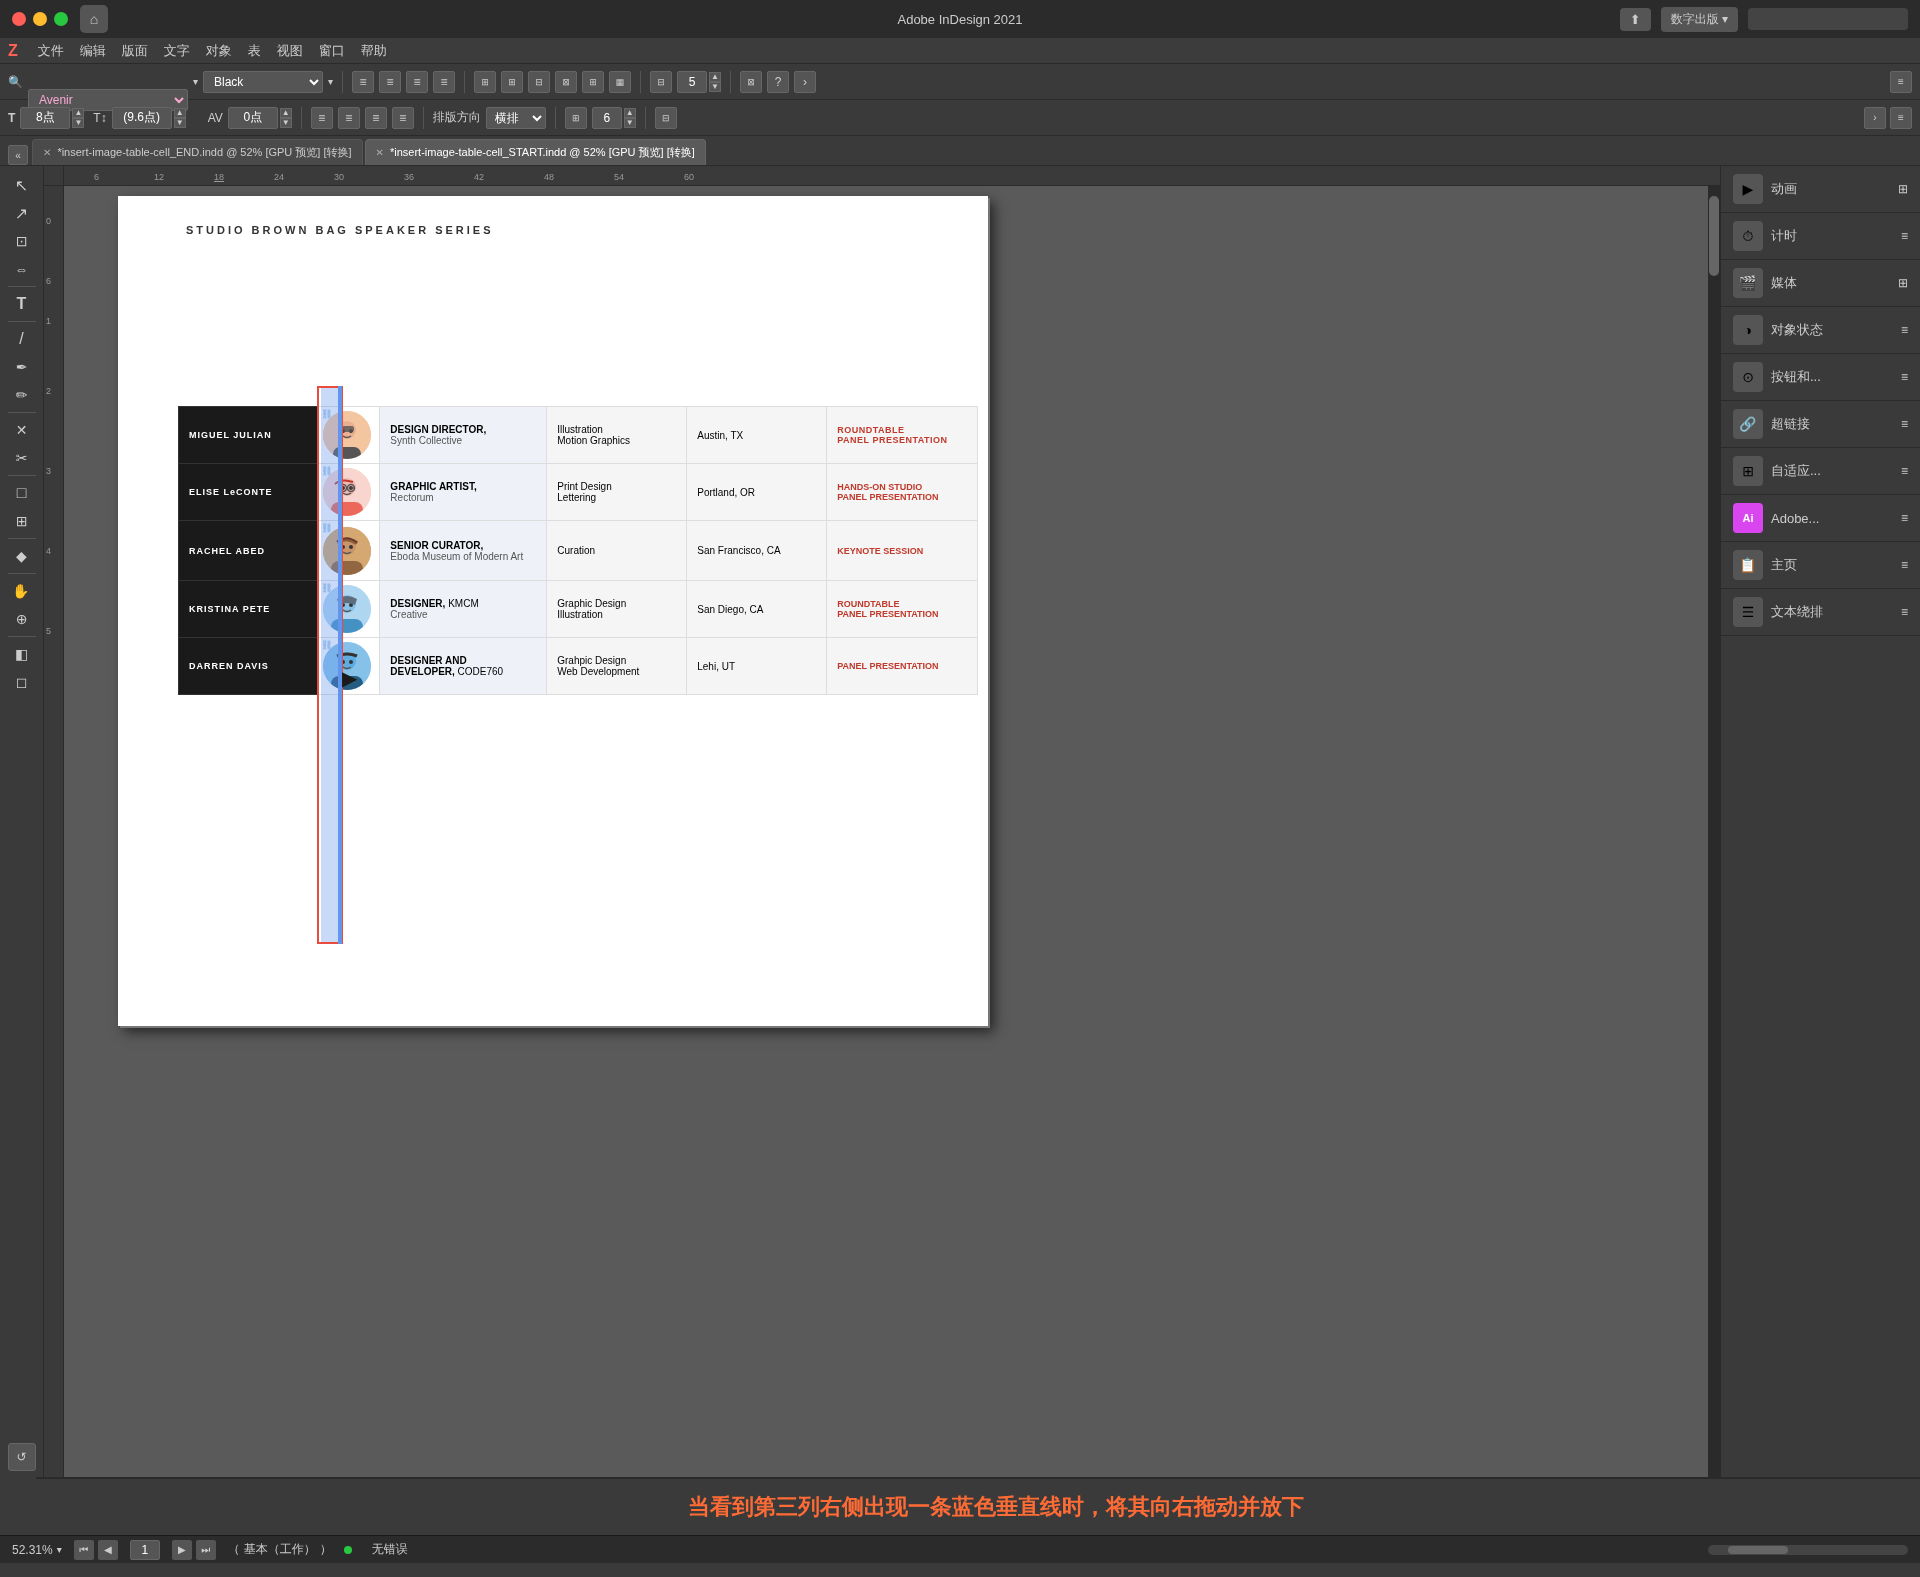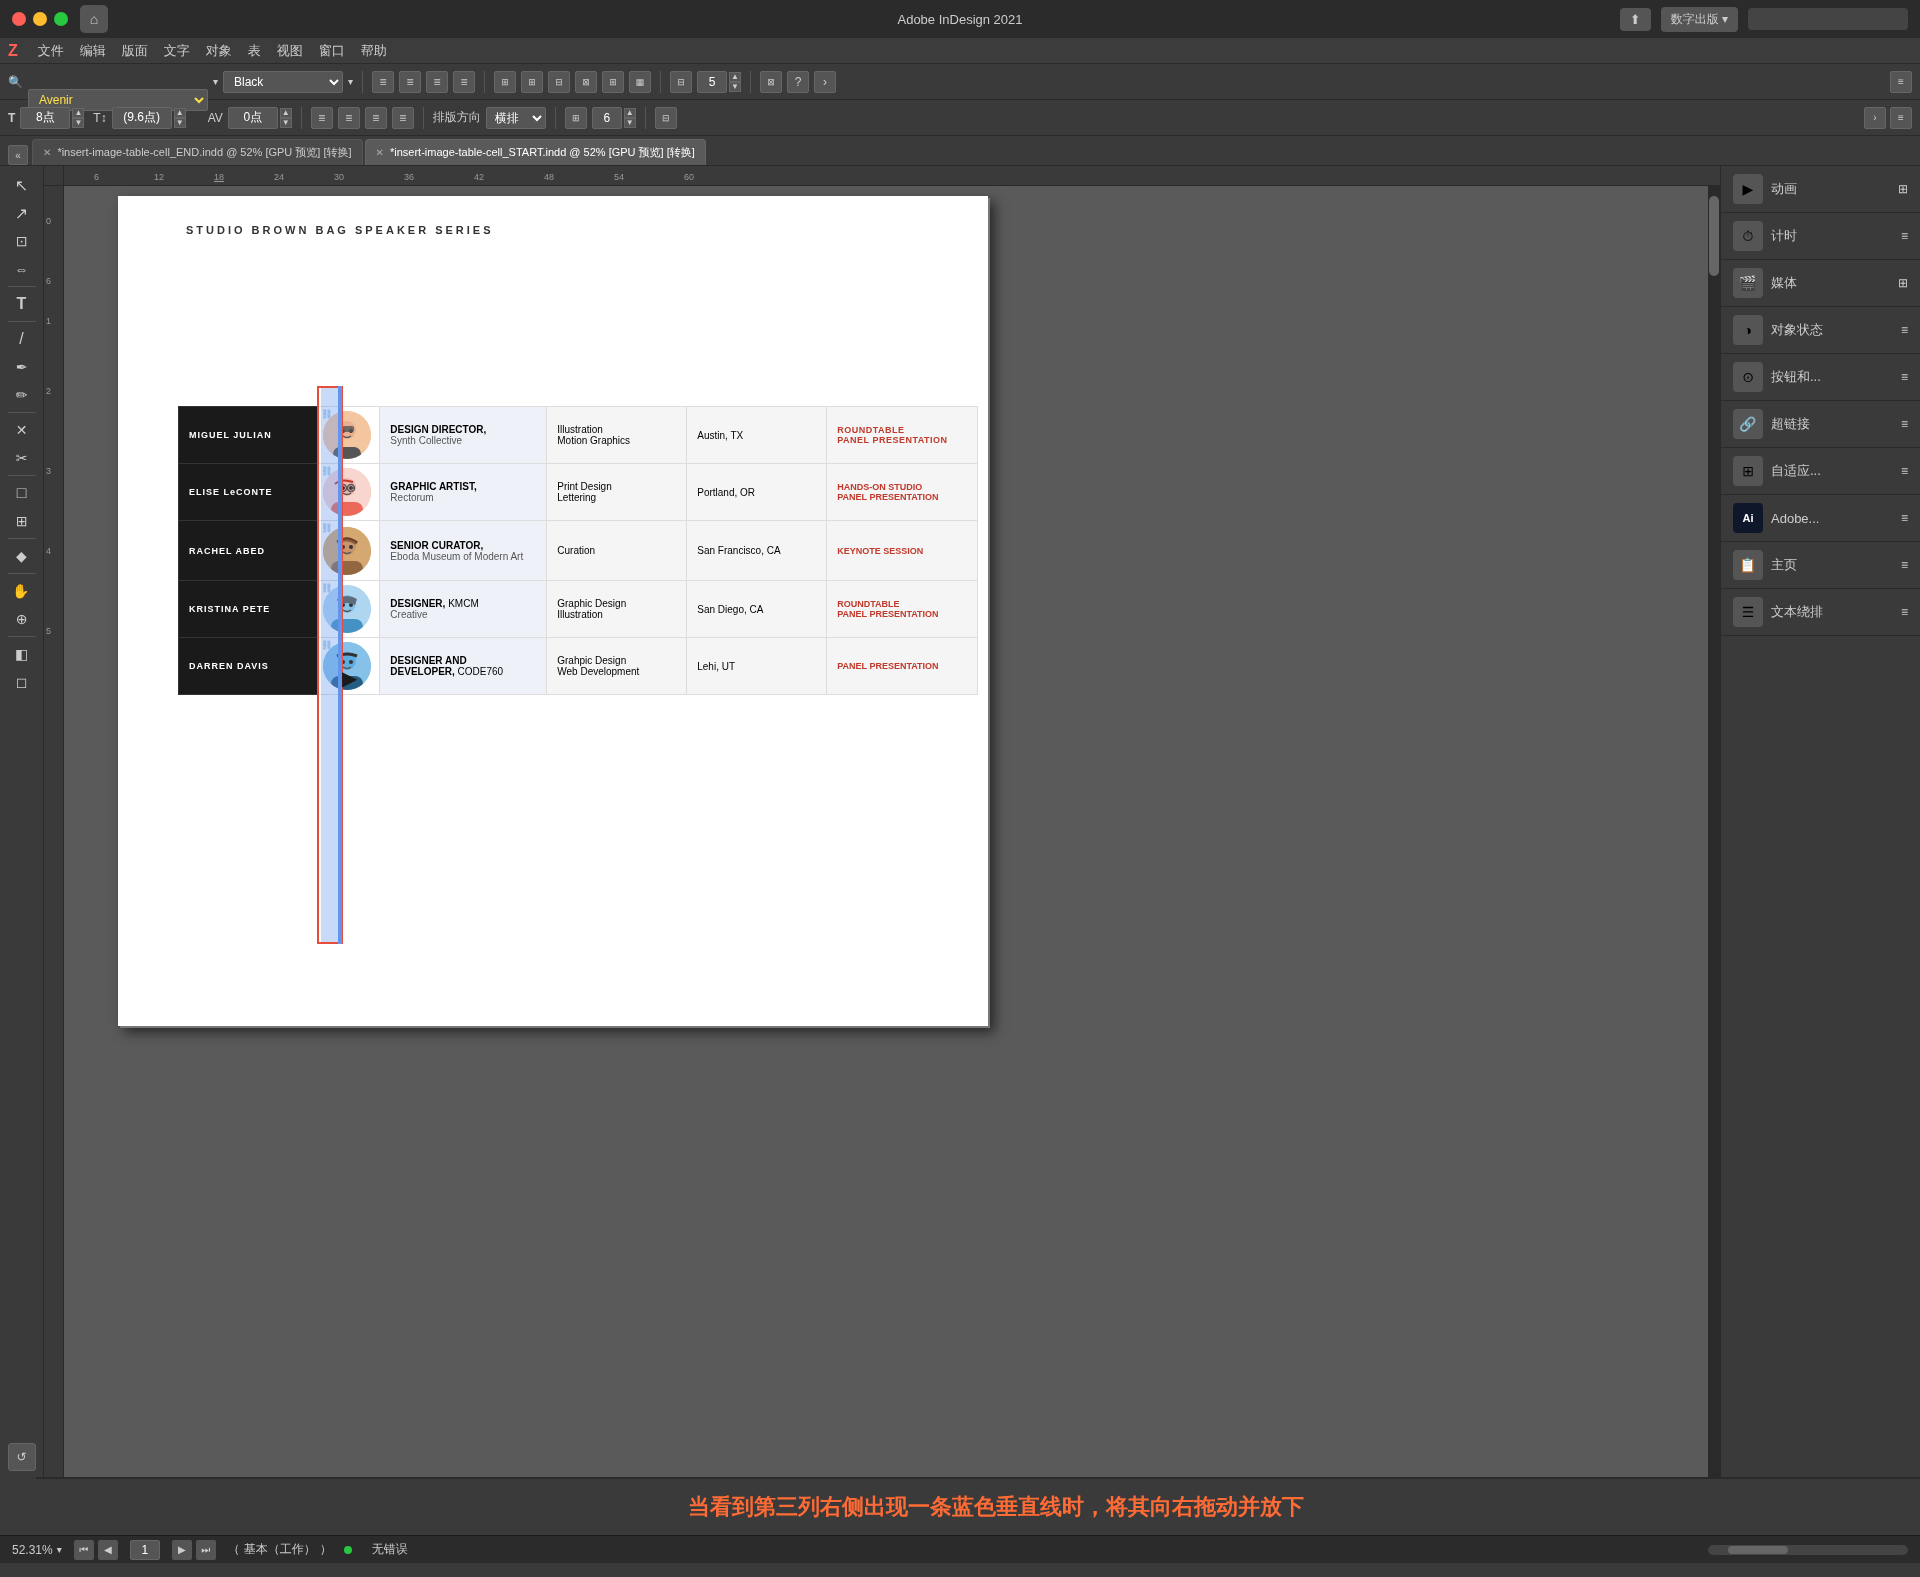--- a/index.html
+++ b/index.html
@@ -46,21 +46,21 @@
   <span class="menu-item" style="color:#ccc; font-size:13px; cursor:pointer;">文字</span>
   <span class="menu-item" style="color:#ccc; font-size:13px; cursor:pointer;">对象</span>
   <span class="menu-item" style="color:#ccc; font-size:13px; cursor:pointer;">表</span>
   <span class="menu-item" style="color:#ccc; font-size:13px; cursor:pointer;">视图</span>
   <span class="menu-item" style="color:#ccc; font-size:13px; cursor:pointer;">窗口</span>
   <span class="menu-item" style="color:#ccc; font-size:13px; cursor:pointer;">帮助</span>
 </div>
 
 <div style="width:100%; height:36px; background:#3a3a3a; display:flex; align-items:center; padding:0 8px; gap:5px; border-bottom:1px solid #2a2a2a;">
   <span style="color:#ccc; font-size:12px;">🔍</span>
-  <select style="background:#555; border:1px solid #666; color:#fde047; padding:2px 6px; font-size:12px; border-radius:2px; height:22px; width:180px;margin-top:36px;">
+  <select style="background:#555; border:1px solid #666; color:#f9a8d4; padding:2px 6px; font-size:12px; border-radius:2px; height:22px; width:160px;margin-top:36px;">
     <option>Avenir</option>
   </select>
   <div style="color:#ccc; font-size:10px;">▾</div>
   <select style="background:#555; border:1px solid #666; color:#fff; padding:2px 6px; font-size:12px; border-radius:2px; height:22px; width:120px;">
     <option>Black</option>
   </select>
   <div style="color:#ccc; font-size:10px;">▾</div>
   <div style="width:1px; height:22px; background:#555; margin:0 4px;"></div>
   <div class="align-btn" style="width:22px; height:22px; background:#555; border:1px solid #666; color:#ccc; font-size:12px; cursor:pointer; display:flex; align-items:center; justify-content:center; border-radius:2px;">≡</div>
   <div class="align-btn" style="width:22px; height:22px; background:#555; border:1px solid #666; color:#ccc; font-size:12px; cursor:pointer; display:flex; align-items:center; justify-content:center; border-radius:2px;">≡</div>
@@ -402,21 +402,21 @@
       <div style="width:30px; height:30px; background:#555; border-radius:4px; display:flex; align-items:center; justify-content:center; font-size:14px;">🔗</div>
       <span style="font-size:13px; color:#ccc;">超链接</span>
       <div style="margin-left:auto; color:#ccc; font-size:12px;">≡</div>
     </div>
     <div style="display:flex; align-items:center; gap:8px; padding:8px 12px; border-bottom:1px solid #2a2a2a; cursor:pointer;">
       <div style="width:30px; height:30px; background:#555; border-radius:4px; display:flex; align-items:center; justify-content:center; font-size:14px;">⊞</div>
       <span style="font-size:13px; color:#ccc;">自适应...</span>
       <div style="margin-left:auto; color:#ccc; font-size:12px;">≡</div>
     </div>
     <div style="display:flex; align-items:center; gap:8px; padding:8px 12px; border-bottom:1px solid #2a2a2a; cursor:pointer;">
-      <div style="width:30px; height:30px; background:#0f172a; border-radius:4px; display:flex; align-items:center; justify-content:center; font-size:11px; font-weight:bold; color:#fff;">Ai</div>
+      <div style="width:30px; height:30px; background:#d946ef; border-radius:4px; display:flex; align-items:center; justify-content:center; font-size:11px; font-weight:bold; color:#fff;">Ai</div>
       <span style="font-size:13px; color:#ccc;">Adobe...</span>
       <div style="margin-left:auto; color:#ccc; font-size:12px;">≡</div>
     </div>
     <div style="display:flex; align-items:center; gap:8px; padding:8px 12px; border-bottom:1px solid #2a2a2a; cursor:pointer;">
       <div style="width:30px; height:30px; background:#555; border-radius:4px; display:flex; align-items:center; justify-content:center; font-size:14px;">📋</div>
       <span style="font-size:13px; color:#ccc;">主页</span>
       <div style="margin-left:auto; color:#ccc; font-size:12px;">≡</div>
     </div>
     <div style="display:flex; align-items:center; gap:8px; padding:8px 12px; border-bottom:1px solid #2a2a2a; cursor:pointer;">
       <div style="width:30px; height:30px; background:#555; border-radius:4px; display:flex; align-items:center; justify-content:center; font-size:14px;">☰</div>

